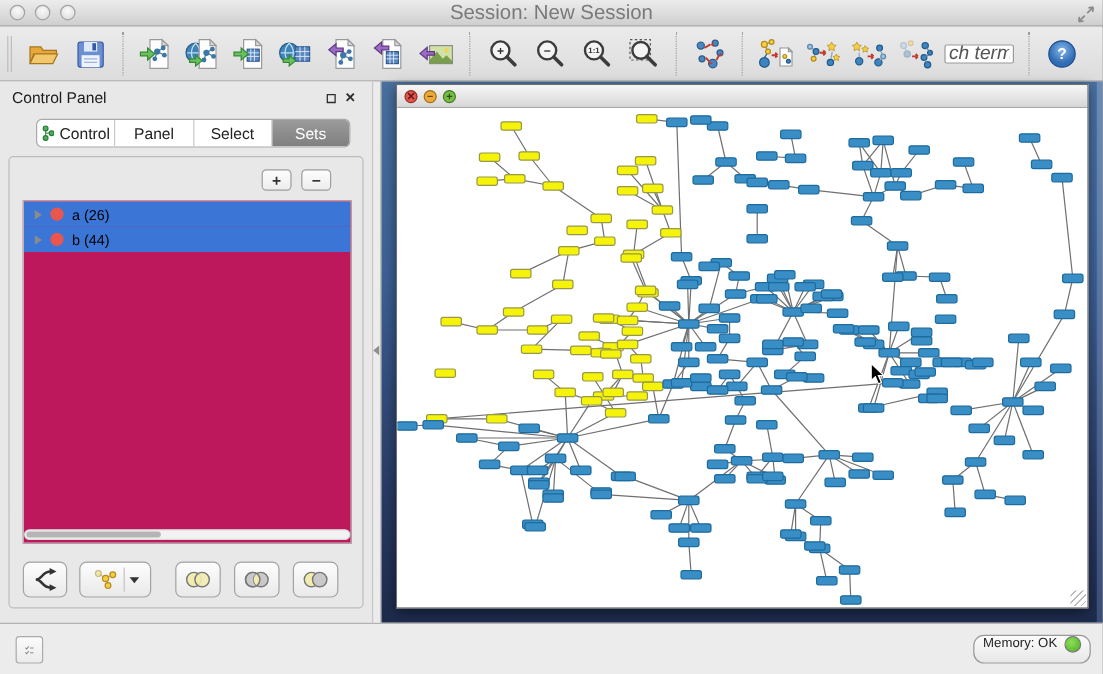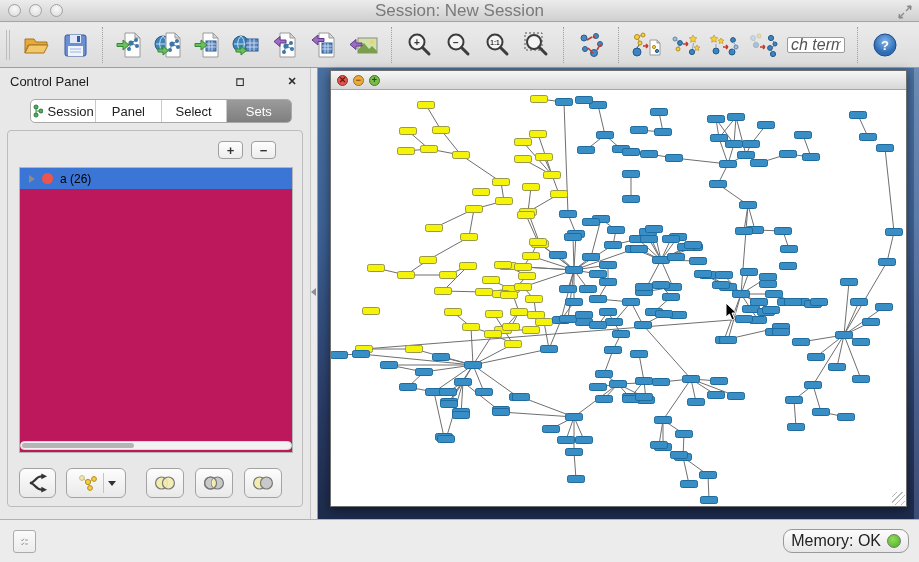--- a/index.html
+++ b/index.html
@@ -27,21 +27,21 @@
     background:transparent;border:0;padding:0;cursor:default;}
   .search-box{width:58px;height:16px;border:1px solid #9a9a9a;background:#fff;
     font-style:italic;font-size:16px;color:#555;padding:0 3px;border-radius:2px;}
 
   
   .content{position:absolute;left:0;top:68px;width:919px;height:451px;}
 
   
   .cpanel{position:absolute;left:0;top:0;width:310px;height:451px;background:#e8e8e8;}
   .cp-header{position:absolute;left:0;top:0;width:100%;height:27px;display:flex;align-items:center;
-    padding:0 10px;background:#e8e8e8;gap:36px;}
+    padding:0 10px;background:#e8e8e8;}
   .cp-title{font-size:13px;color:#1c1c1c;flex:1;}
   .cp-float,.cp-close{font-size:11px;color:#2d2d2d;width:16px;text-align:center;font-weight:bold;}
   .cp-tabs{position:absolute;left:30px;top:31px;width:262px;height:24px;display:flex;
     border:1px solid #a9a9a9;border-radius:5px;background:#fff;overflow:hidden;}
   .cp-tab{flex:1;display:flex;align-items:center;justify-content:center;gap:5px;
     font-size:13px;color:#222;border-right:1px solid #c9c9c9;}
   .cp-tab:last-child{border-right:0;}
   .cp-tab.active{background:linear-gradient(#9b9b9b,#7f7f7f);color:#fff;}
   .groupbox{position:absolute;left:7px;top:62px;width:296px;height:377px;
     border:1px solid #bcbcbc;border-radius:4px;}
@@ -93,22 +93,22 @@
   .grip{position:absolute;right:1px;bottom:1px;width:13px;height:13px;
     background:repeating-linear-gradient(135deg,transparent 0 3px,#b9b9b9 3px 4px);}
   .cursor{position:absolute;left:394px;top:212px;}
 
   
   .statusbar{position:absolute;left:0;top:519px;width:919px;height:43px;background:#ececec;
     border-top:1px solid #b2b2b2;}
   .task-btn{position:absolute;left:13px;top:10px;width:23px;height:23px;border:1px solid #ababab;
     border-radius:3px;background:linear-gradient(#fbfbfb,#ececec);display:flex;align-items:center;justify-content:center;}
   .mem-pill{position:absolute;right:10px;top:9px;height:24px;border:1px solid #999;border-radius:9px;
-    background:linear-gradient(#fcfcfc,#e7e7e7);display:flex;align-items:center;gap:6px;
-    padding:0 7px;font-size:16px;color:#222;margin-left:15px;}
+    background:linear-gradient(#fcfcfc,#e7e7e7);display:flex;align-items:flex-start;gap:6px;
+    padding:0 7px;font-size:11px;color:#222;margin-left:15px;}
   .mem-dot{width:14px;height:14px;border-radius:50%;background:radial-gradient(circle at 40% 35%,#8ede57,#4cae22);
     border:1px solid #777;}
 </style>
 </head>
 <body>
 
 <div class="app">
 
   <div class="titlebar">
     <div class="traffic">
@@ -384,21 +384,21 @@
 
       <div class="cp-tabs">
         <div class="cp-tab">
           <svg width="10" height="14" viewBox="0 0 10 14">
             <line x1="3" y1="3" x2="3" y2="11" stroke="#3e9e4f"></line>
             <line x1="3" y1="7" x2="8" y2="7" stroke="#3e9e4f"></line>
             <circle cx="3" cy="3" r="2" fill="#4cb05c" stroke="#2d7a3a"></circle>
             <circle cx="3" cy="11" r="2" fill="#4cb05c" stroke="#2d7a3a"></circle>
             <circle cx="8" cy="7" r="2" fill="#4cb05c" stroke="#2d7a3a"></circle>
           </svg>
-          <span>Session</span>
+          <span>Control</span>
         </div>
         <div class="cp-tab">
           <span>Panel</span>
         </div>
         <div class="cp-tab">
           <span>Select</span>
         </div>
         <div class="cp-tab active">
           <span>Sets</span>
         </div>
@@ -408,20 +408,25 @@
         <div class="pm-row">
           <button class="pm-btn">+</button>
           <button class="pm-btn">−</button>
         </div>
 
         <div class="setlist">
           <div class="set-row selected">
             <span class="tri"></span>
             <span class="reddot"></span>
             <span>a (26)</span>
+          </div>
+          <div class="set-row selected">
+            <span class="tri"></span>
+            <span class="reddot"></span>
+            <span>b (44)</span>
           </div>
         </div>
         <div class="hscroll">
           <div class="hthumb"></div>
         </div>
 
         <div class="cp-actions">
           <button class="act-btn b-split">
             <svg width="24" height="24" viewBox="0 0 24 24">
               <path d="M4 12 C10 12 9 5 17 5 M4 12 C10 12 9 19 17 19" stroke="#333" stroke-width="2.2" fill="none"></path>

